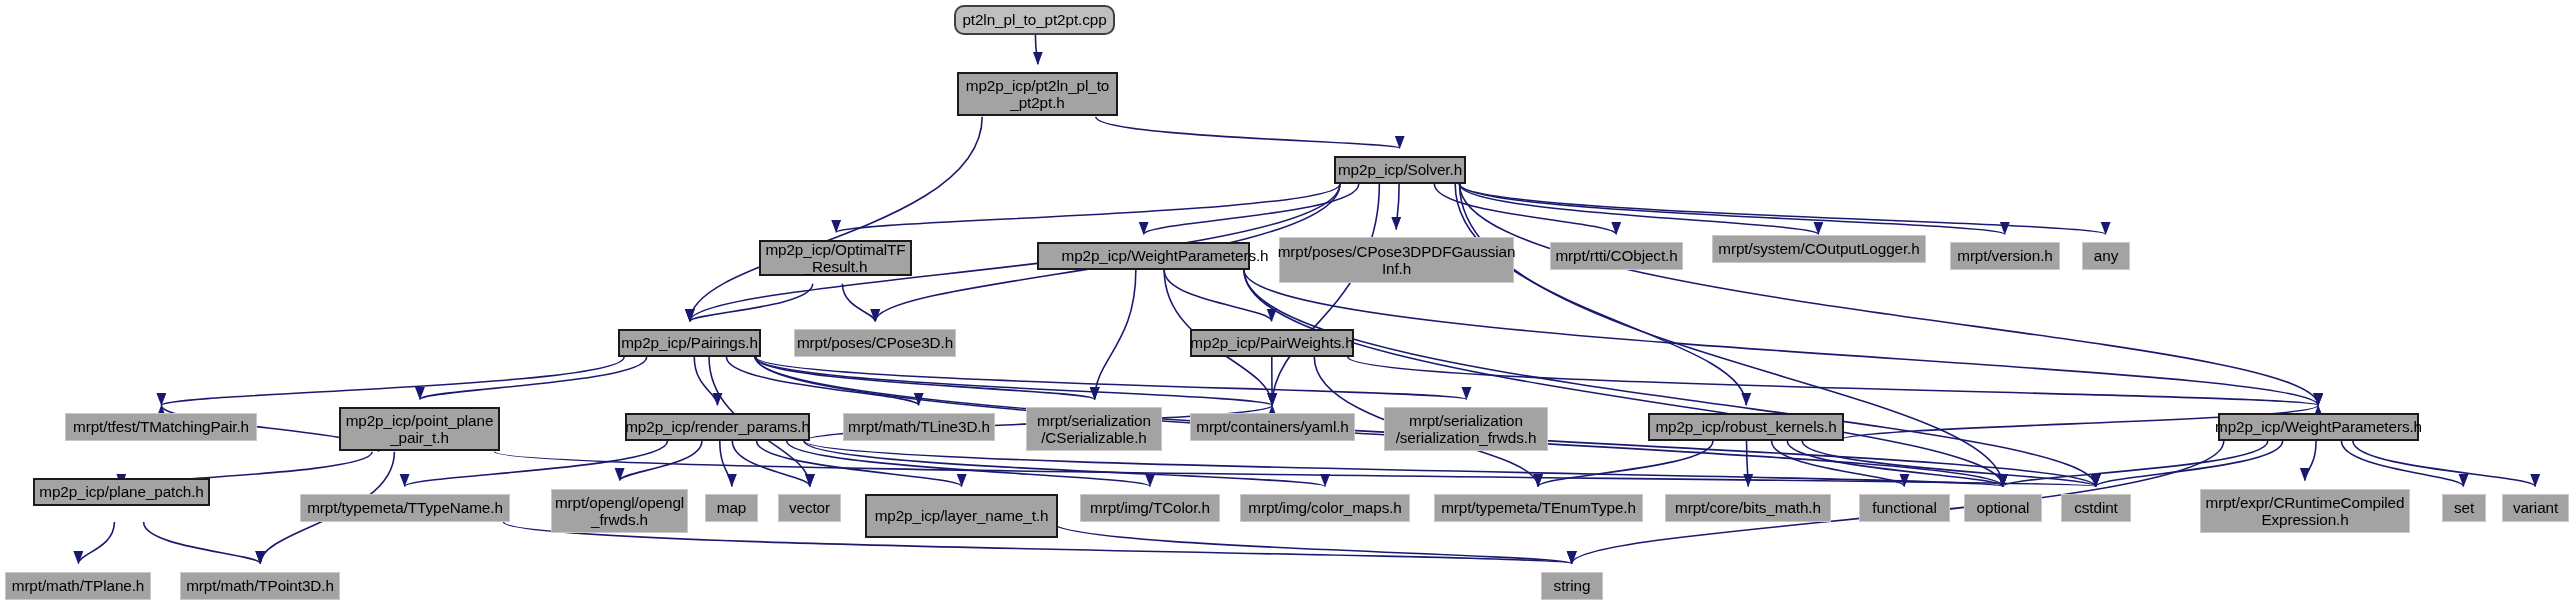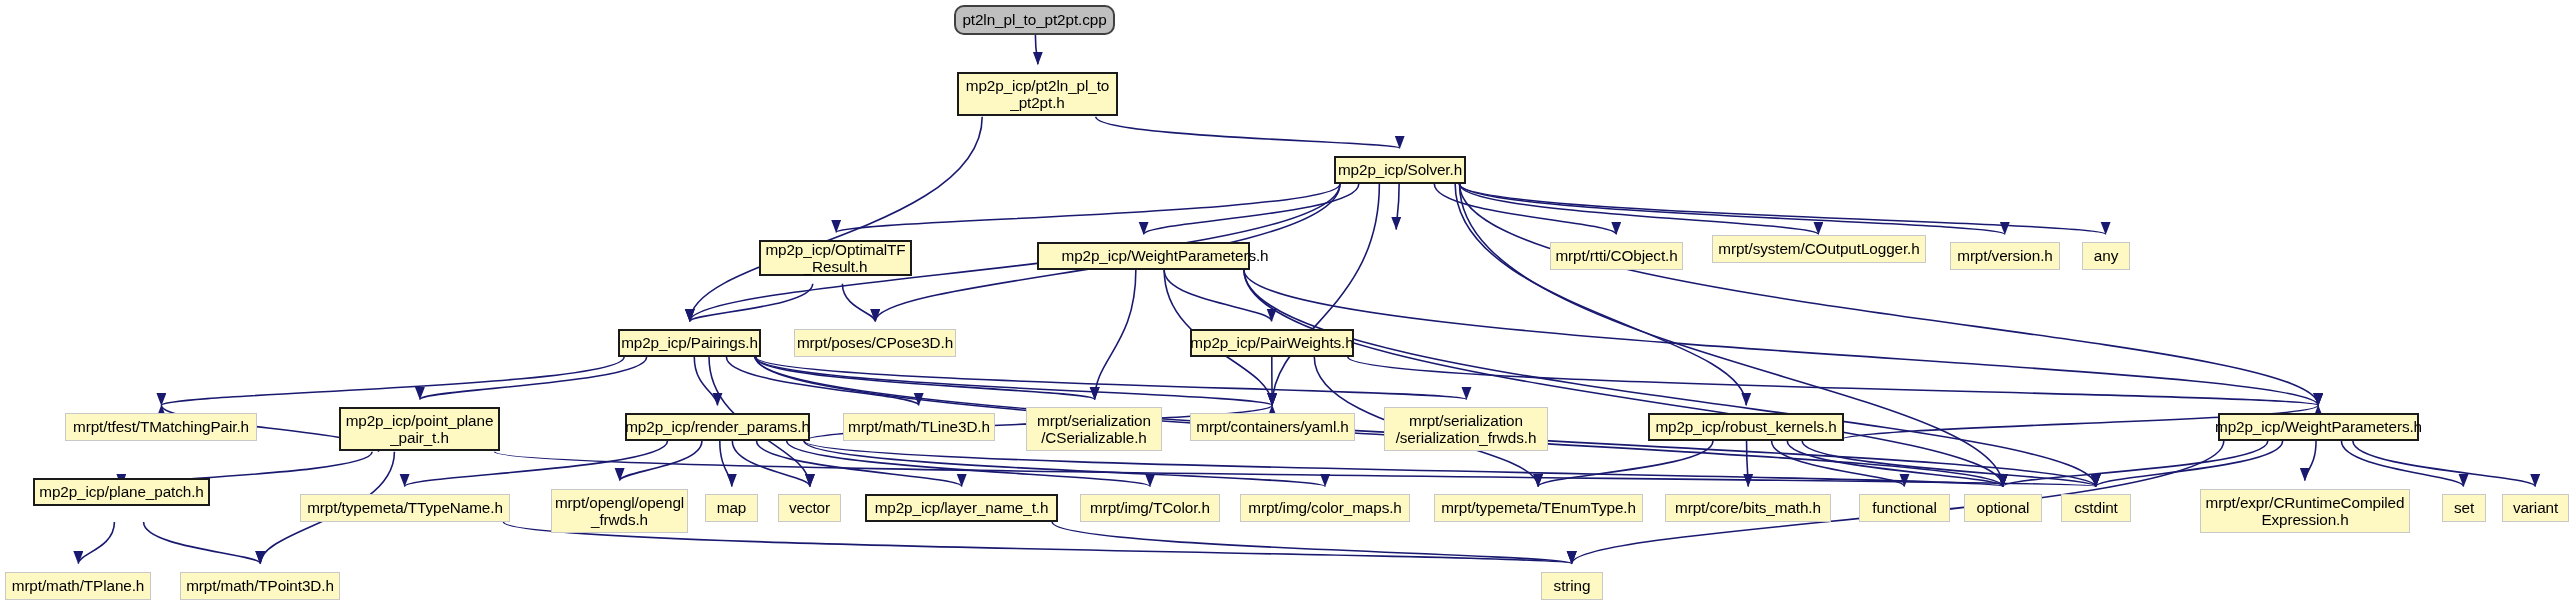--- a/index.html
+++ b/index.html
@@ -27,21 +27,21 @@
   .node {
     position: absolute;
     box-sizing: border-box;
     display: flex;
     align-items: center;
     justify-content: center;
     text-align: center;
     line-height: 1.12;
     color: #000000;
     white-space: pre-line;
-    background: #fef9c3;
+    background: #a3a3a3;
     border: 1px solid #c8c8c8;
     font-size: 15.3px;
     letter-spacing: -0.1px;
     padding: 0 4px;
     z-index: 5;
   }
   
   .node.strong {
     border: 2px solid #1a1a1a;
   }
@@ -130,20 +130,22 @@
         <path d="M509.0,528.0 C509.0,555.0 1589.5,559.9 1589.5,570.0" marker-end="url(#arrow)" stroke="#191970" stroke-width="1.6" fill="none"></path>
       </g>
   </svg>
 <div class="node root" style="left: 954px; top: 5px; width: 161px; height: 30px; border-radius: 10px;">pt2ln_pl_to_pt2pt.cpp</div>
     <div class="node strong" style="left: 957px; top: 72px; width: 161px; height: 44px;">mp2p_icp/pt2ln_pl_to
 _pt2pt.h</div>
     <div class="node strong" style="left: 1334px; top: 156px; width: 132px; height: 28px;">mp2p_icp/Solver.h</div>
     <div class="node strong" style="left: 759px; top: 240px; width: 153px; height: 36px;">mp2p_icp/OptimalTF
 _Result.h</div>
     <div class="node strong" style="left: 1037px; top: 242px; width: 213px; height: 28px; padding-left: 47px;">mp2p_icp/WeightParameters.h</div>
+    <div class="node weak" style="left: 1279px; top: 237px; width: 235px; height: 46px;">mrpt/poses/CPose3DPDFGaussian
+Inf.h</div>
     <div class="node weak" style="left: 1550px; top: 242px; width: 133px; height: 28px;">mrpt/rtti/CObject.h</div>
     <div class="node weak" style="left: 1712px; top: 235px; width: 214px; height: 28px;">mrpt/system/COutputLogger.h</div>
     <div class="node weak" style="left: 1950px; top: 242px; width: 110px; height: 28px;">mrpt/version.h</div>
     <div class="node weak" style="left: 2082px; top: 242px; width: 48px; height: 28px;">any</div>
     <div class="node strong" style="left: 618px; top: 329px; width: 143px; height: 28px;">mp2p_icp/Pairings.h</div>
     <div class="node weak" style="left: 794px; top: 329px; width: 162px; height: 28px;">mrpt/poses/CPose3D.h</div>
     <div class="node strong" style="left: 1190px; top: 329px; width: 164px; height: 28px;">mp2p_icp/PairWeights.h</div>
     <div class="node weak" style="left: 65px; top: 413px; width: 192px; height: 28px;">mrpt/tfest/TMatchingPair.h</div>
     <div class="node strong" style="left: 339px; top: 407px; width: 161px; height: 44px;">mp2p_icp/point_plane
 _pair_t.h</div>
@@ -155,21 +157,21 @@
     <div class="node weak" style="left: 1384px; top: 407px; width: 164px; height: 44px;">mrpt/serialization
 /serialization_frwds.h</div>
     <div class="node strong" style="left: 1648px; top: 413px; width: 196px; height: 28px;">mp2p_icp/robust_kernels.h</div>
     <div class="node strong" style="left: 2218px; top: 413px; width: 201px; height: 28px;">mp2p_icp/WeightParameters.h</div>
     <div class="node strong" style="left: 33px; top: 478px; width: 177px; height: 28px;">mp2p_icp/plane_patch.h</div>
     <div class="node weak" style="left: 300px; top: 494px; width: 210px; height: 28px;">mrpt/typemeta/TTypeName.h</div>
     <div class="node weak" style="left: 551px; top: 489px; width: 137px; height: 44px;">mrpt/opengl/opengl
 _frwds.h</div>
     <div class="node weak" style="left: 705px; top: 494px; width: 53px; height: 28px;">map</div>
     <div class="node weak" style="left: 778px; top: 494px; width: 63px; height: 28px;">vector</div>
-    <div class="node strong" style="left: 865px; top: 494px; width: 193px; height: 28px; text-align: right;">mp2p_icp/layer_name_t.h</div>
+    <div class="node strong" style="left: 865px; top: 494px; width: 193px; height: 44px; text-align: right;">mp2p_icp/layer_name_t.h</div>
     <div class="node weak" style="left: 1080px; top: 494px; width: 140px; height: 28px;">mrpt/img/TColor.h</div>
     <div class="node weak" style="left: 1240px; top: 494px; width: 170px; height: 28px;">mrpt/img/color_maps.h</div>
     <div class="node weak" style="left: 1434px; top: 494px; width: 209px; height: 28px;">mrpt/typemeta/TEnumType.h</div>
     <div class="node weak" style="left: 1665px; top: 494px; width: 166px; height: 28px;">mrpt/core/bits_math.h</div>
     <div class="node weak" style="left: 1859px; top: 494px; width: 91px; height: 28px;">functional</div>
     <div class="node weak" style="left: 1964px; top: 494px; width: 78px; height: 28px;">optional</div>
     <div class="node weak" style="left: 2061px; top: 494px; width: 70px; height: 28px;">cstdint</div>
     <div class="node weak" style="left: 2200px; top: 489px; width: 210px; height: 44px;">mrpt/expr/CRuntimeCompiled
 Expression.h</div>
     <div class="node weak" style="left: 2442px; top: 494px; width: 44px; height: 28px;">set</div>

